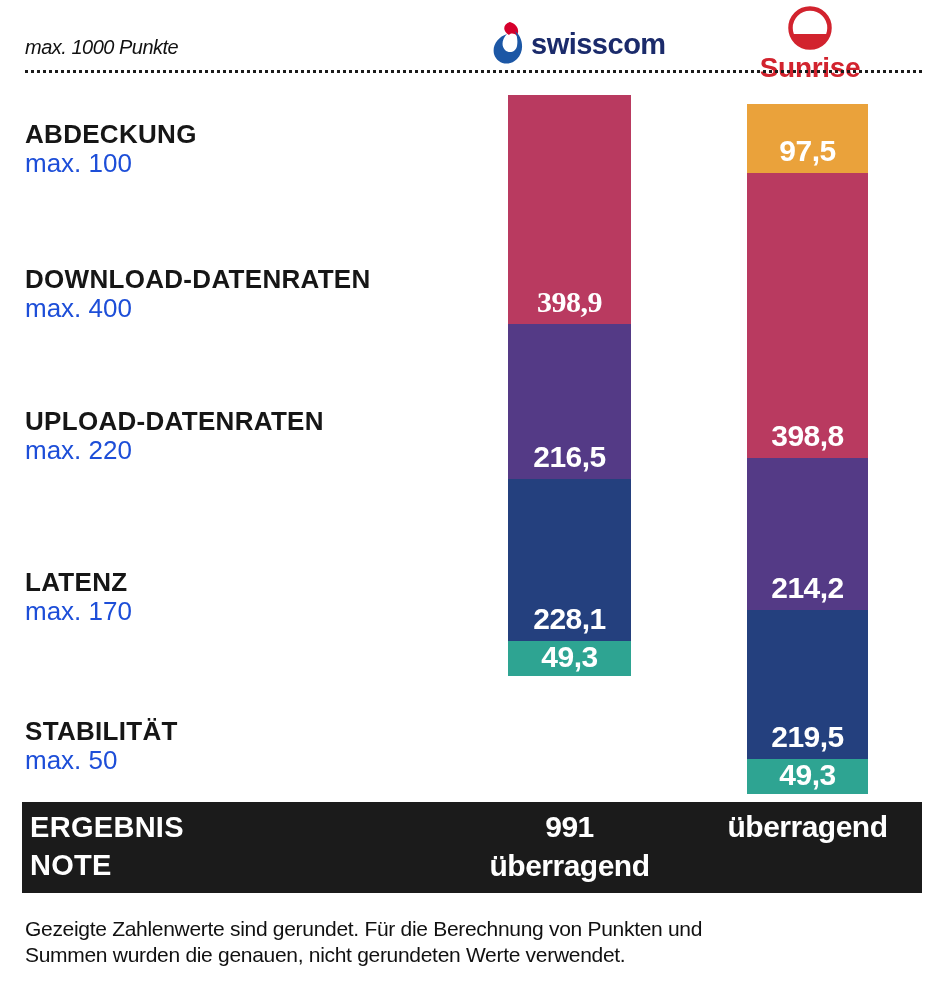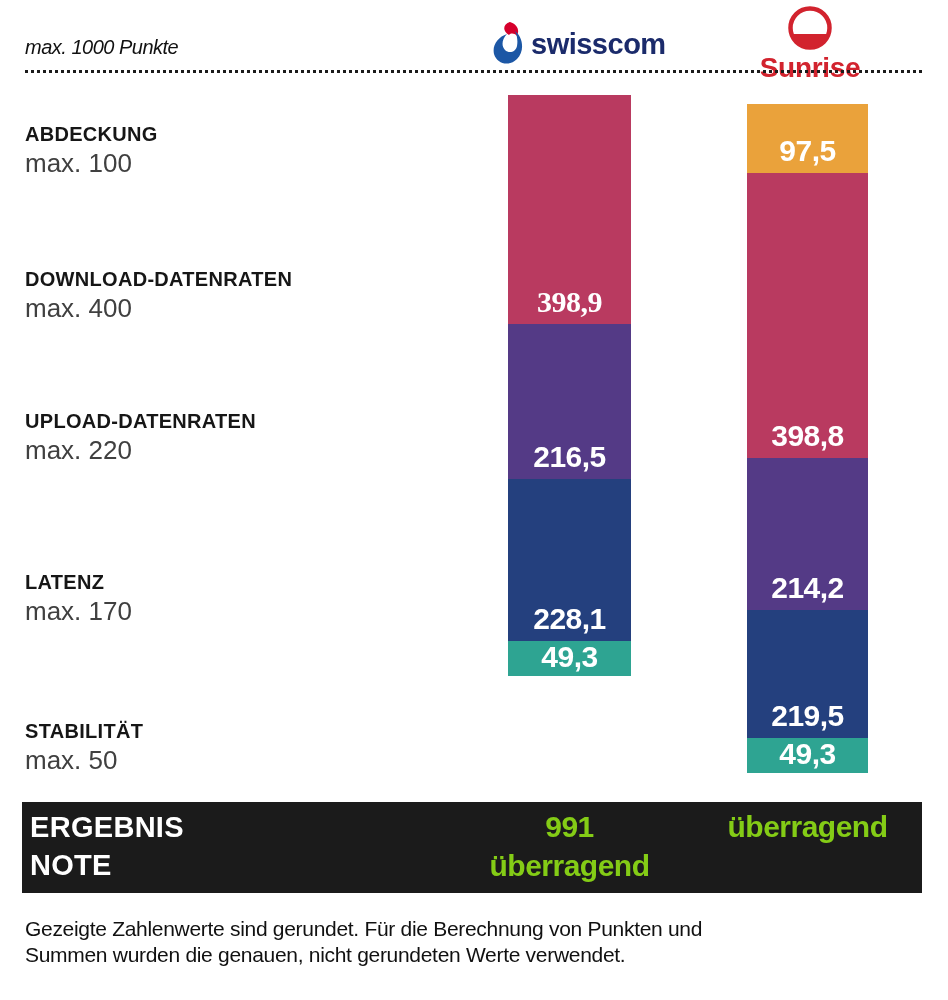--- a/index.html
+++ b/index.html
@@ -16,39 +16,39 @@
     position:absolute;left:25px;top:70px;width:897px;height:0;
     border-top:3px dotted #1b1b1b;
   }
   .logo{position:absolute;display:flex;align-items:center;}
   .logo-swisscom{left:492px;top:22px;gap:7px;}
   .swisscom-word{font-size:29px;font-weight:600;color:#1b2b6b;letter-spacing:-0.5px;}
   .logo-sunrise{left:770px;top:6px;flex-direction:column;gap:2px;width:80px;}
   .sunrise-word{font-size:28px;font-weight:bold;color:#d2232e;letter-spacing:-0.3px;}
   
   .cat{position:absolute;left:25px;line-height:29px;}
-  .cat .cat-title{font-size:20px;font-weight:bold;letter-spacing:0.3px;color:#161616;}
-  .cat .cat-max{font-size:26px;color:#404040;}
+  .cat .cat-title{font-size:26px;font-weight:bold;letter-spacing:0.3px;color:#161616;}
+  .cat .cat-max{font-size:26px;color:#1d4ed8;}
   
   .bar-col{position:absolute;}
   .bar-seg{position:relative;width:100%;}
   .seg-value{
     position:absolute;left:0;right:0;bottom:5px;text-align:center;
     color:#fff;font-size:30px;font-weight:bold;letter-spacing:-0.5px;
   }
   
   .result-band{
     position:absolute;left:22px;top:802px;width:900px;height:91px;background:#1b1b1b;
   }
   .band-left{
     position:absolute;left:8px;top:6px;color:#fff;font-weight:bold;
     font-size:29px;line-height:38px;letter-spacing:0.3px;
   }
   .band-score{
-    position:absolute;top:5px;transform:translateX(-50%);text-align:center;color:#84cc16;
+    position:absolute;top:5px;transform:translateX(-50%);text-align:center;color:#ffffff;
     font-weight:bold;font-size:30px;line-height:39px;letter-spacing:-0.5px;
   }
   
   .footnote{
     position:absolute;left:25px;top:916px;width:700px;
     font-size:21px;line-height:26px;color:#111;letter-spacing:-0.3px;
   }
 </style>
 </head>
 <body>
@@ -120,21 +120,21 @@
       <div class="bar-col" style="left: 747px; width: 121px; top: 103.759px; height: 698.241px;">
         <div class="bar-seg" style="height: 69.5175px; background: rgb(234, 162, 59);">
           <div class="seg-value">97,5</div>
         </div>
         <div class="bar-seg" style="height: 284.344px; background: rgb(185, 58, 96);">
           <div class="seg-value">398,8</div>
         </div>
         <div class="bar-seg" style="height: 152.725px; background: rgb(84, 58, 134);">
           <div class="seg-value">214,2</div>
         </div>
-        <div class="bar-seg" style="height: 128px; background: rgb(36, 64, 126);">
+        <div class="bar-seg" style="height: 149px; background: rgb(36, 64, 126);">
           <div class="seg-value">219,5</div>
         </div>
         <div class="bar-seg" style="height: 35.1509px; background: rgb(46, 164, 146);">
           <div class="seg-value" style="bottom: 2px;">49,3</div>
         </div>
       </div>
     </div>
 
   <div class="result-band">
     <div class="band-left">

